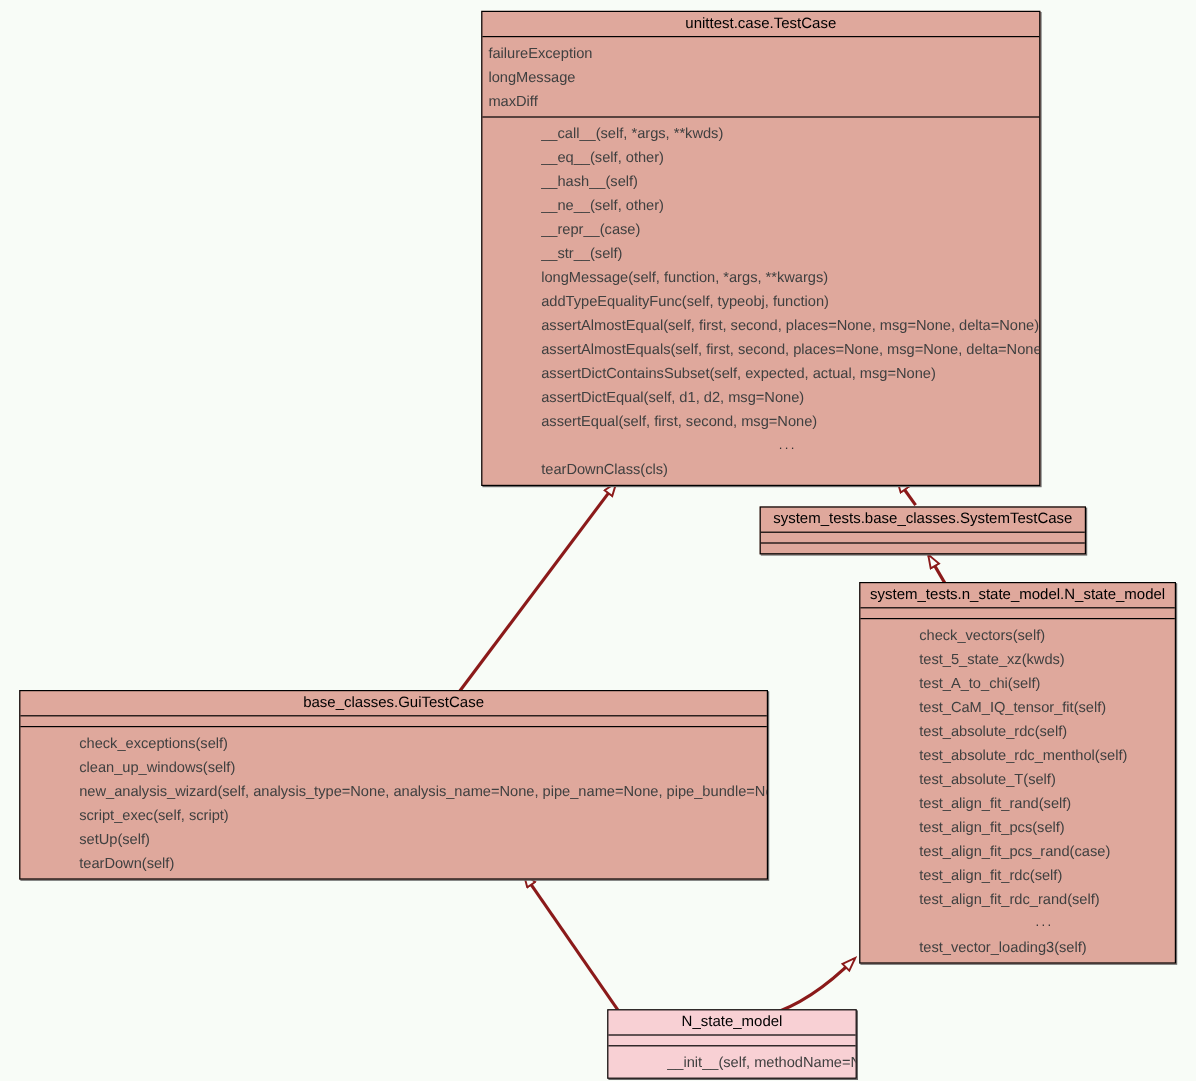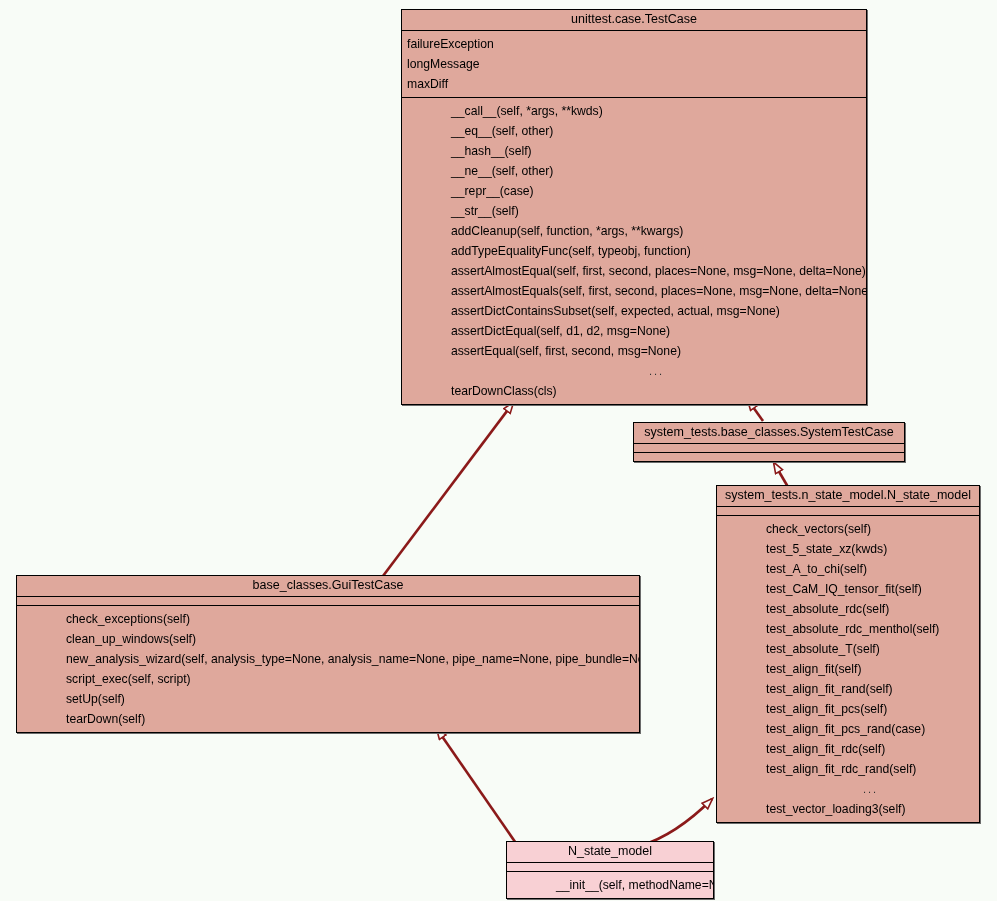--- a/index.html
+++ b/index.html
@@ -52,21 +52,21 @@
   .uml-compartment:last-child {
     border-bottom: none;
     padding-left: 44px;
   }
   .uml-compartment.empty {
     height: 8px;
     padding: 0;
   }
   .uml-row {
     font-size: 12.2px;
-    color: #000000;
+    color: #404040;
     line-height: 20px;
     padding: 0 4px 0 5px;
     white-space: nowrap;
     overflow: hidden;
   }
   .uml-row.ellipsis {
     text-align: center;
     letter-spacing: 2px;
     line-height: 20px;
     color: #333;
@@ -106,21 +106,21 @@
       <div class="uml-row">longMessage</div>
       <div class="uml-row">maxDiff</div>
     </div>
     <div class="uml-compartment">
       <div class="uml-row">__call__(self, *args, **kwds)</div>
       <div class="uml-row">__eq__(self, other)</div>
       <div class="uml-row">__hash__(self)</div>
       <div class="uml-row">__ne__(self, other)</div>
       <div class="uml-row">__repr__(case)</div>
       <div class="uml-row">__str__(self)</div>
-      <div class="uml-row">addCleanup(self, function, *args, **kwargs)</div>
+      <div class="uml-row">longMessage(self, function, *args, **kwargs)</div>
       <div class="uml-row">addTypeEqualityFunc(self, typeobj, function)</div>
       <div class="uml-row">assertAlmostEqual(self, first, second, places=None, msg=None, delta=None)</div>
       <div class="uml-row">assertAlmostEquals(self, first, second, places=None, msg=None, delta=None)</div>
       <div class="uml-row">assertDictContainsSubset(self, expected, actual, msg=None)</div>
       <div class="uml-row">assertDictEqual(self, d1, d2, msg=None)</div>
       <div class="uml-row">assertEqual(self, first, second, msg=None)</div>
       <div class="uml-row ellipsis">...</div>
       <div class="uml-row">tearDownClass(cls)</div>
     </div>
   </div>
@@ -135,21 +135,20 @@
     <div class="uml-title">system_tests.n_state_model.N_state_model</div>
     <div class="uml-compartment empty"></div>
     <div class="uml-compartment">
       <div class="uml-row">check_vectors(self)</div>
       <div class="uml-row">test_5_state_xz(kwds)</div>
       <div class="uml-row">test_A_to_chi(self)</div>
       <div class="uml-row">test_CaM_IQ_tensor_fit(self)</div>
       <div class="uml-row">test_absolute_rdc(self)</div>
       <div class="uml-row">test_absolute_rdc_menthol(self)</div>
       <div class="uml-row">test_absolute_T(self)</div>
-      <div class="uml-row">test_align_fit(self)</div>
       <div class="uml-row">test_align_fit_rand(self)</div>
       <div class="uml-row">test_align_fit_pcs(self)</div>
       <div class="uml-row">test_align_fit_pcs_rand(case)</div>
       <div class="uml-row">test_align_fit_rdc(self)</div>
       <div class="uml-row">test_align_fit_rdc_rand(self)</div>
       <div class="uml-row ellipsis">...</div>
       <div class="uml-row">test_vector_loading3(self)</div>
     </div>
   </div>
 

